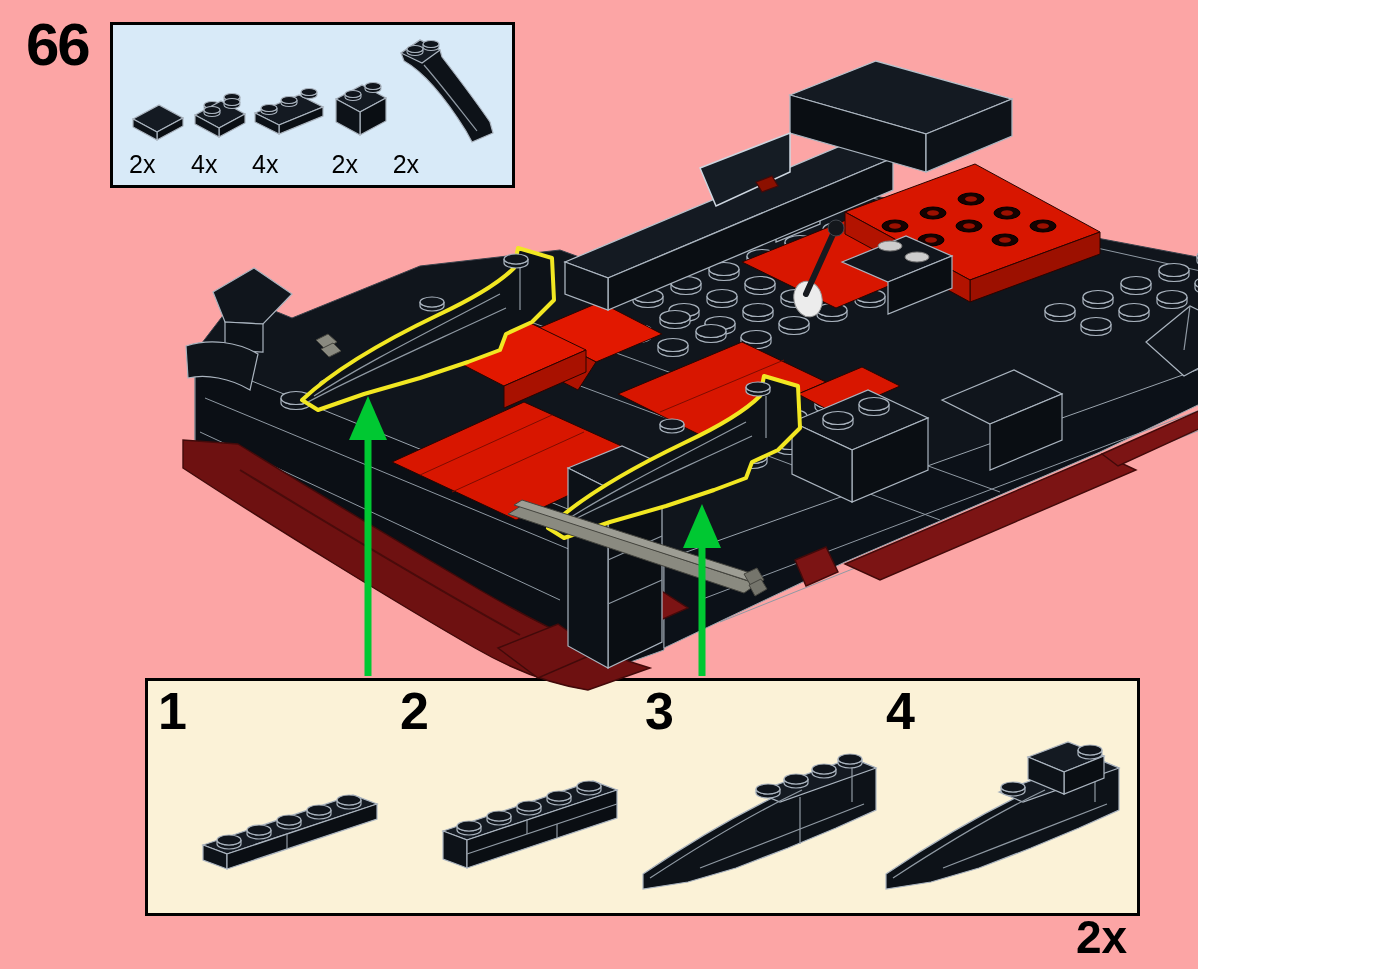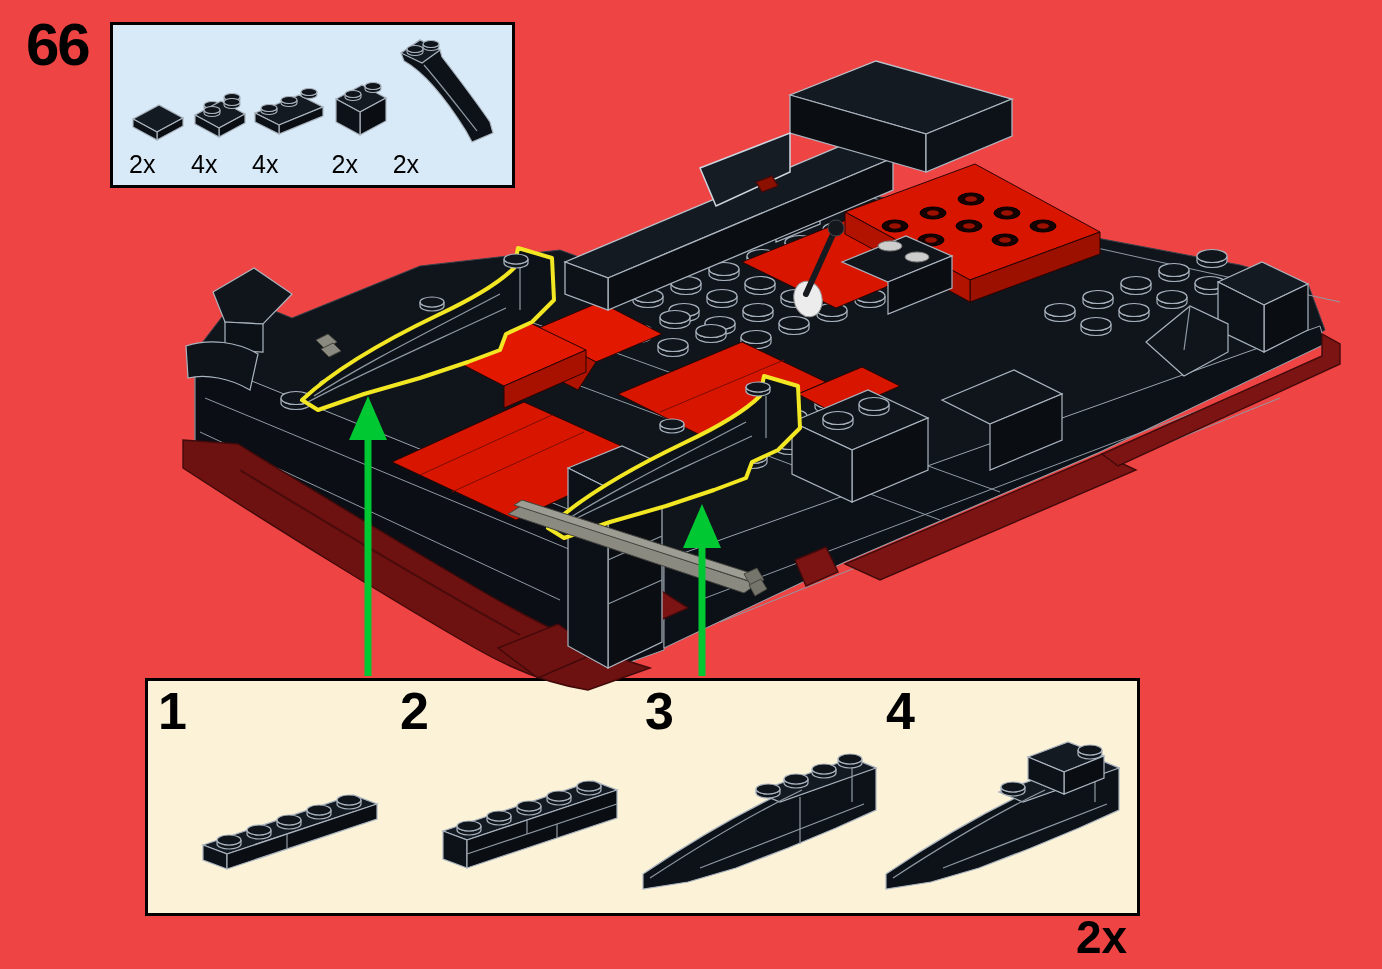--- a/index.html
+++ b/index.html
@@ -1,16 +1,16 @@
 <!DOCTYPE html>
 <html><head>
 <meta charset="utf-8">
 <style>
   html,body{margin:0;padding:0;background:#ffffff;}
-  .page{position:relative;width:1382px;height:969px;background:#ef4444;
+  .page{position:relative;width:1198px;height:969px;background:#fca5a5;
         font-family:"Liberation Sans",sans-serif;overflow:hidden;}
   .step-number{position:absolute;left:26px;top:10px;font-size:60px;font-weight:bold;
         color:#000;letter-spacing:-2px;}
   .parts-box{position:absolute;left:110px;top:22px;width:405px;height:166px;
         background:#d8eaf8;border:3px solid #000;box-sizing:border-box;
         display:flex;align-items:flex-end;padding:6px 6px 8px 16px;}
   .part{display:flex;flex-direction:column;align-items:flex-start;margin:0;}
   .part svg{display:block;}
   .part .qty{font-size:25px;color:#000;line-height:1;margin-top:3px;}
   .w1{width:64px}.w2{width:63px}.w3{width:82px}.w4{width:63px}.w5{width:117px}

